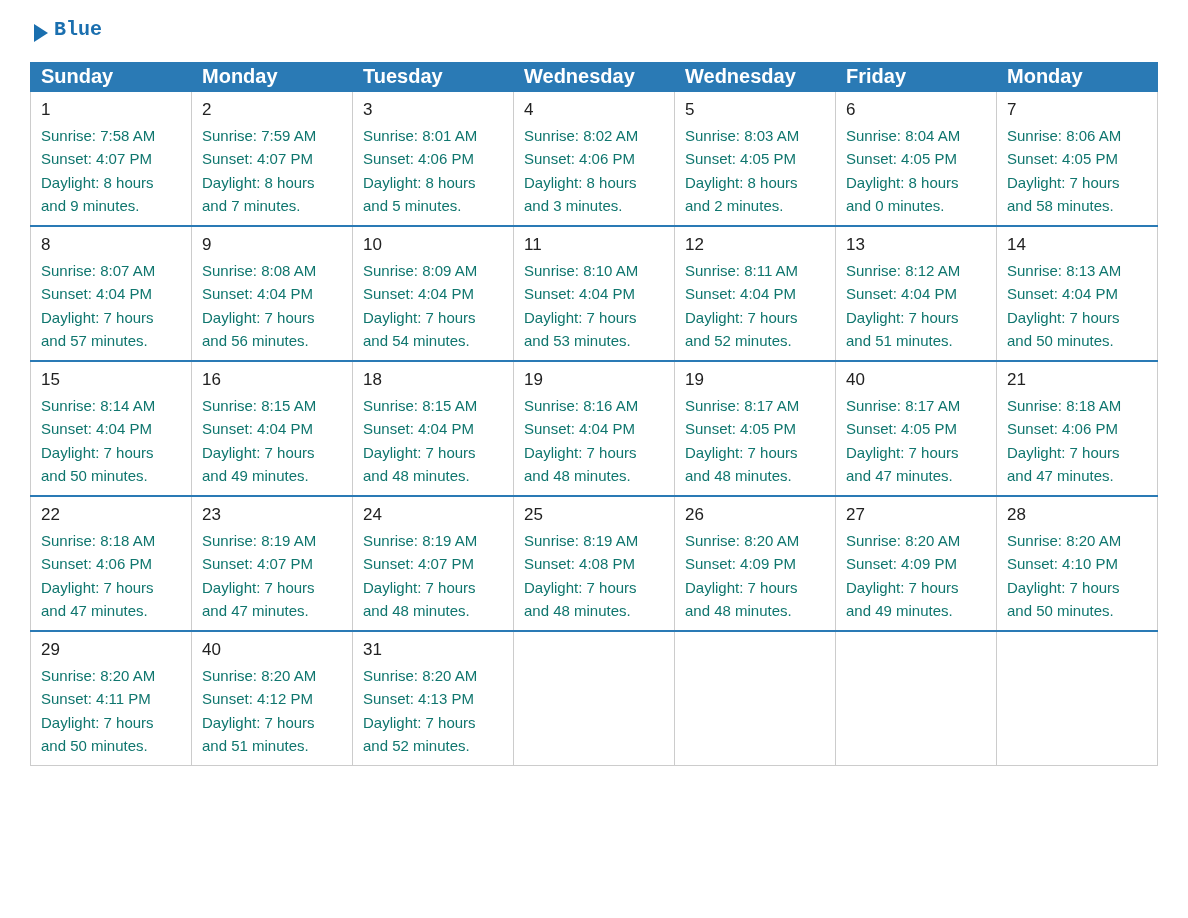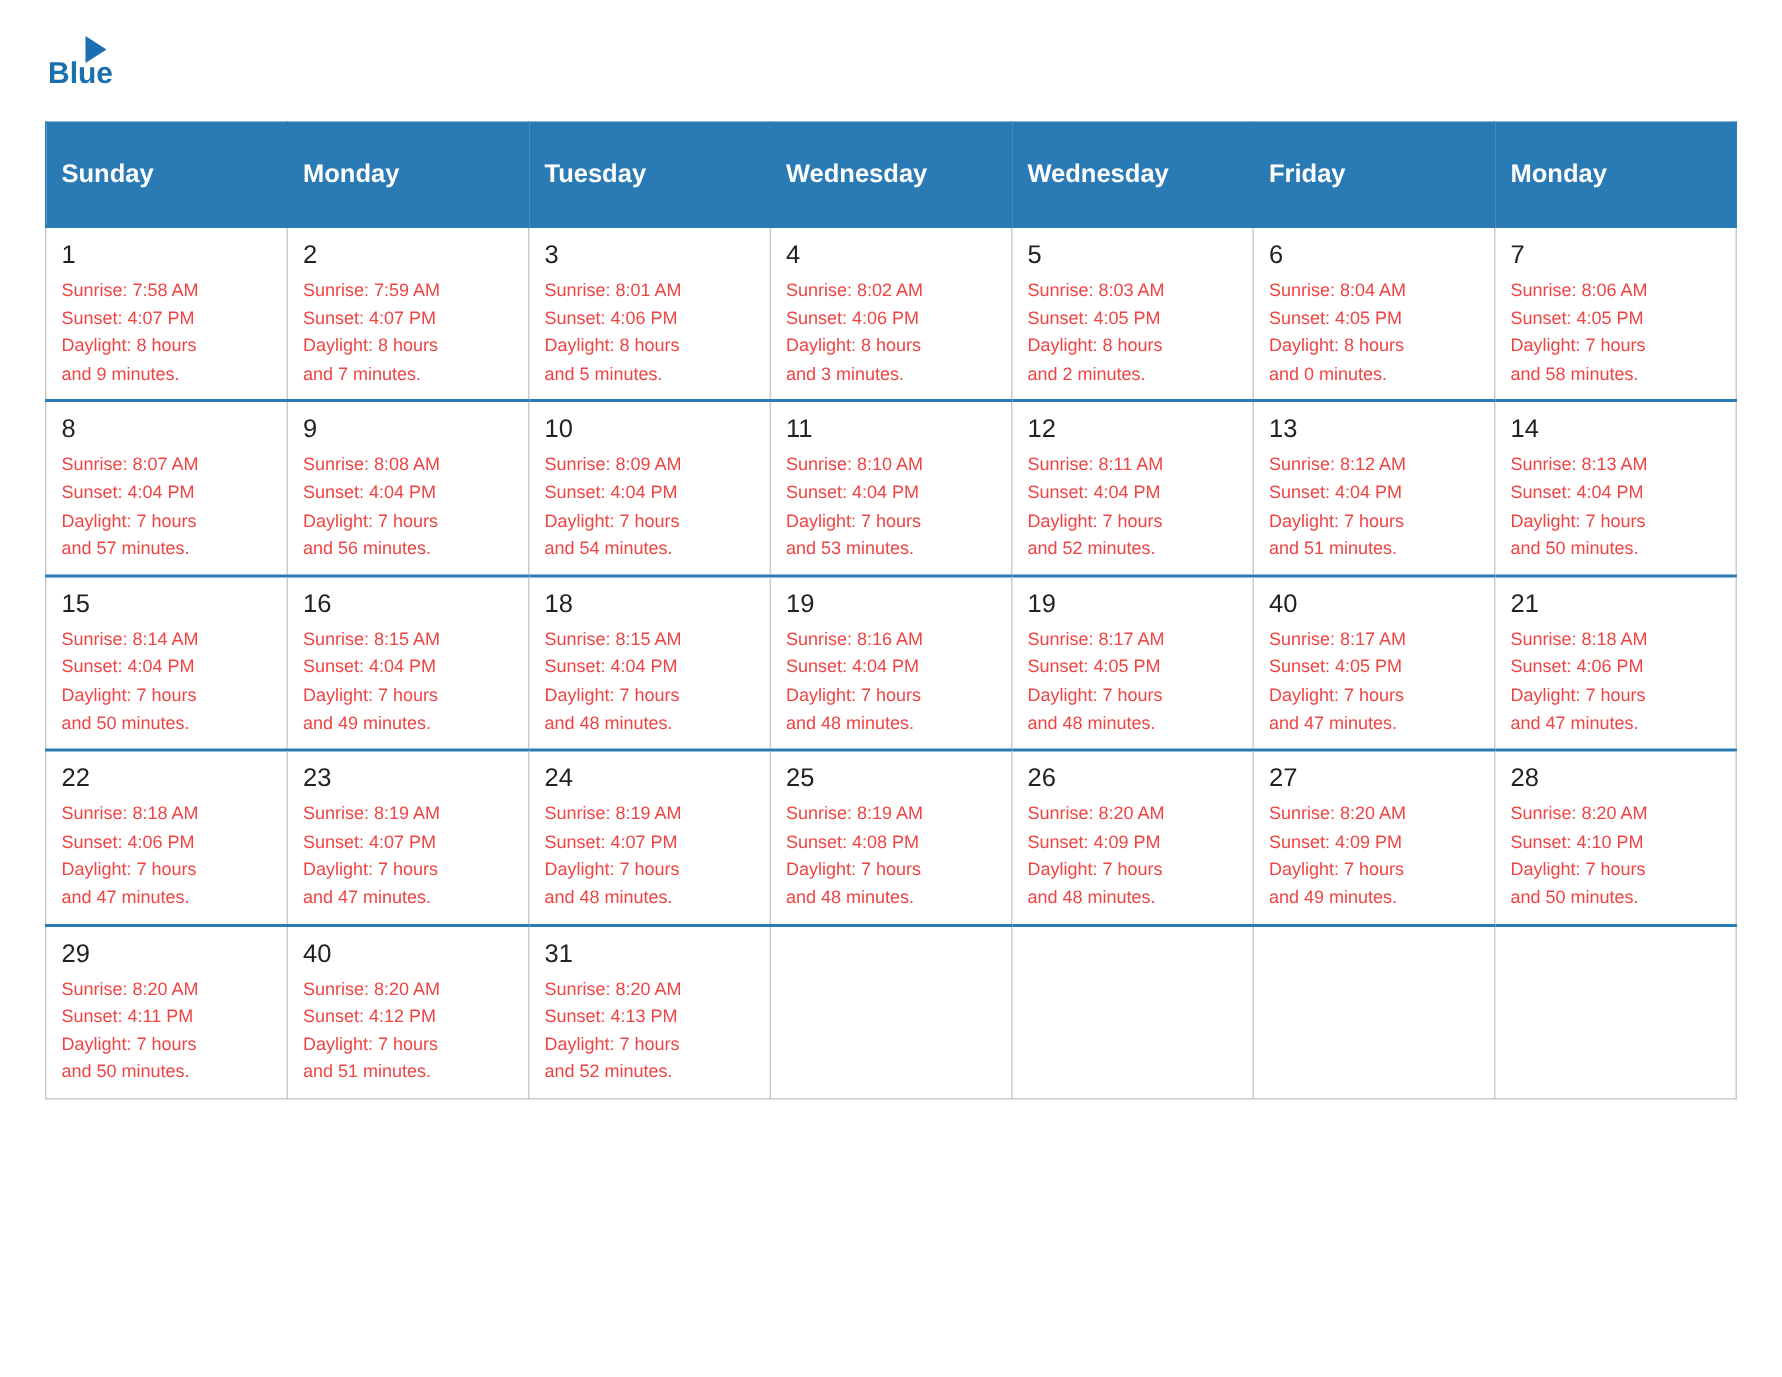--- a/index.html
+++ b/index.html
@@ -11,22 +11,23 @@
       padding: 20px 30px;
     }
     .header {
       display: flex;
       justify-content: space-between;
       align-items: flex-start;
       margin-bottom: 20px;
     }
     .logo {
       display: flex;
-      flex-direction: column;
-      align-items: flex-end;
+      flex-direction: row;
+      align-items: center;
+      font-family: Liberation Mono, monospace;
     }
     .logo-top {
       display: flex;
       align-items: center;
     }
     .logo-general {
       font-size: 26px;
       font-weight: bold;
       color: #333;
     }
@@ -67,23 +68,23 @@
       margin-top: 4px;
     }
     table {
       width: 100%;
       border-collapse: collapse;
       table-layout: fixed;
     }
     thead th {
       background-color: #2a7ab5;
       color: #fff;
-      font-size: 17px;
-      font-weight: bold;
-      padding: 24px 10px;
+      font-size: 20px;
+      font-weight: bold;
+      padding: 2px 10px;
       text-align: left;
       border: 1px solid #2a7ab5;
     }
     tbody td {
       border: 1px solid #ccc;
       vertical-align: top;
       padding: 8px 10px;
       font-size: 13.5px;
       color: #333;
       height: 110px;
@@ -92,23 +93,23 @@
       border-top: 2px solid #2a7ab5;
     }
     .day-number {
       font-size: 17px;
       font-weight: normal;
       color: #222;
       display: block;
       margin-bottom: 4px;
     }
     .day-info {
-      font-size: 12px;
+      font-size: 15px;
       line-height: 1.55;
-      color: #ef4444;
+      color: #0f766e;
     }
     .empty-cell {
       background: #fff;
     }
   </style>
 </head>
 <body>
 
 <div class="header">
   <div class="logo">

